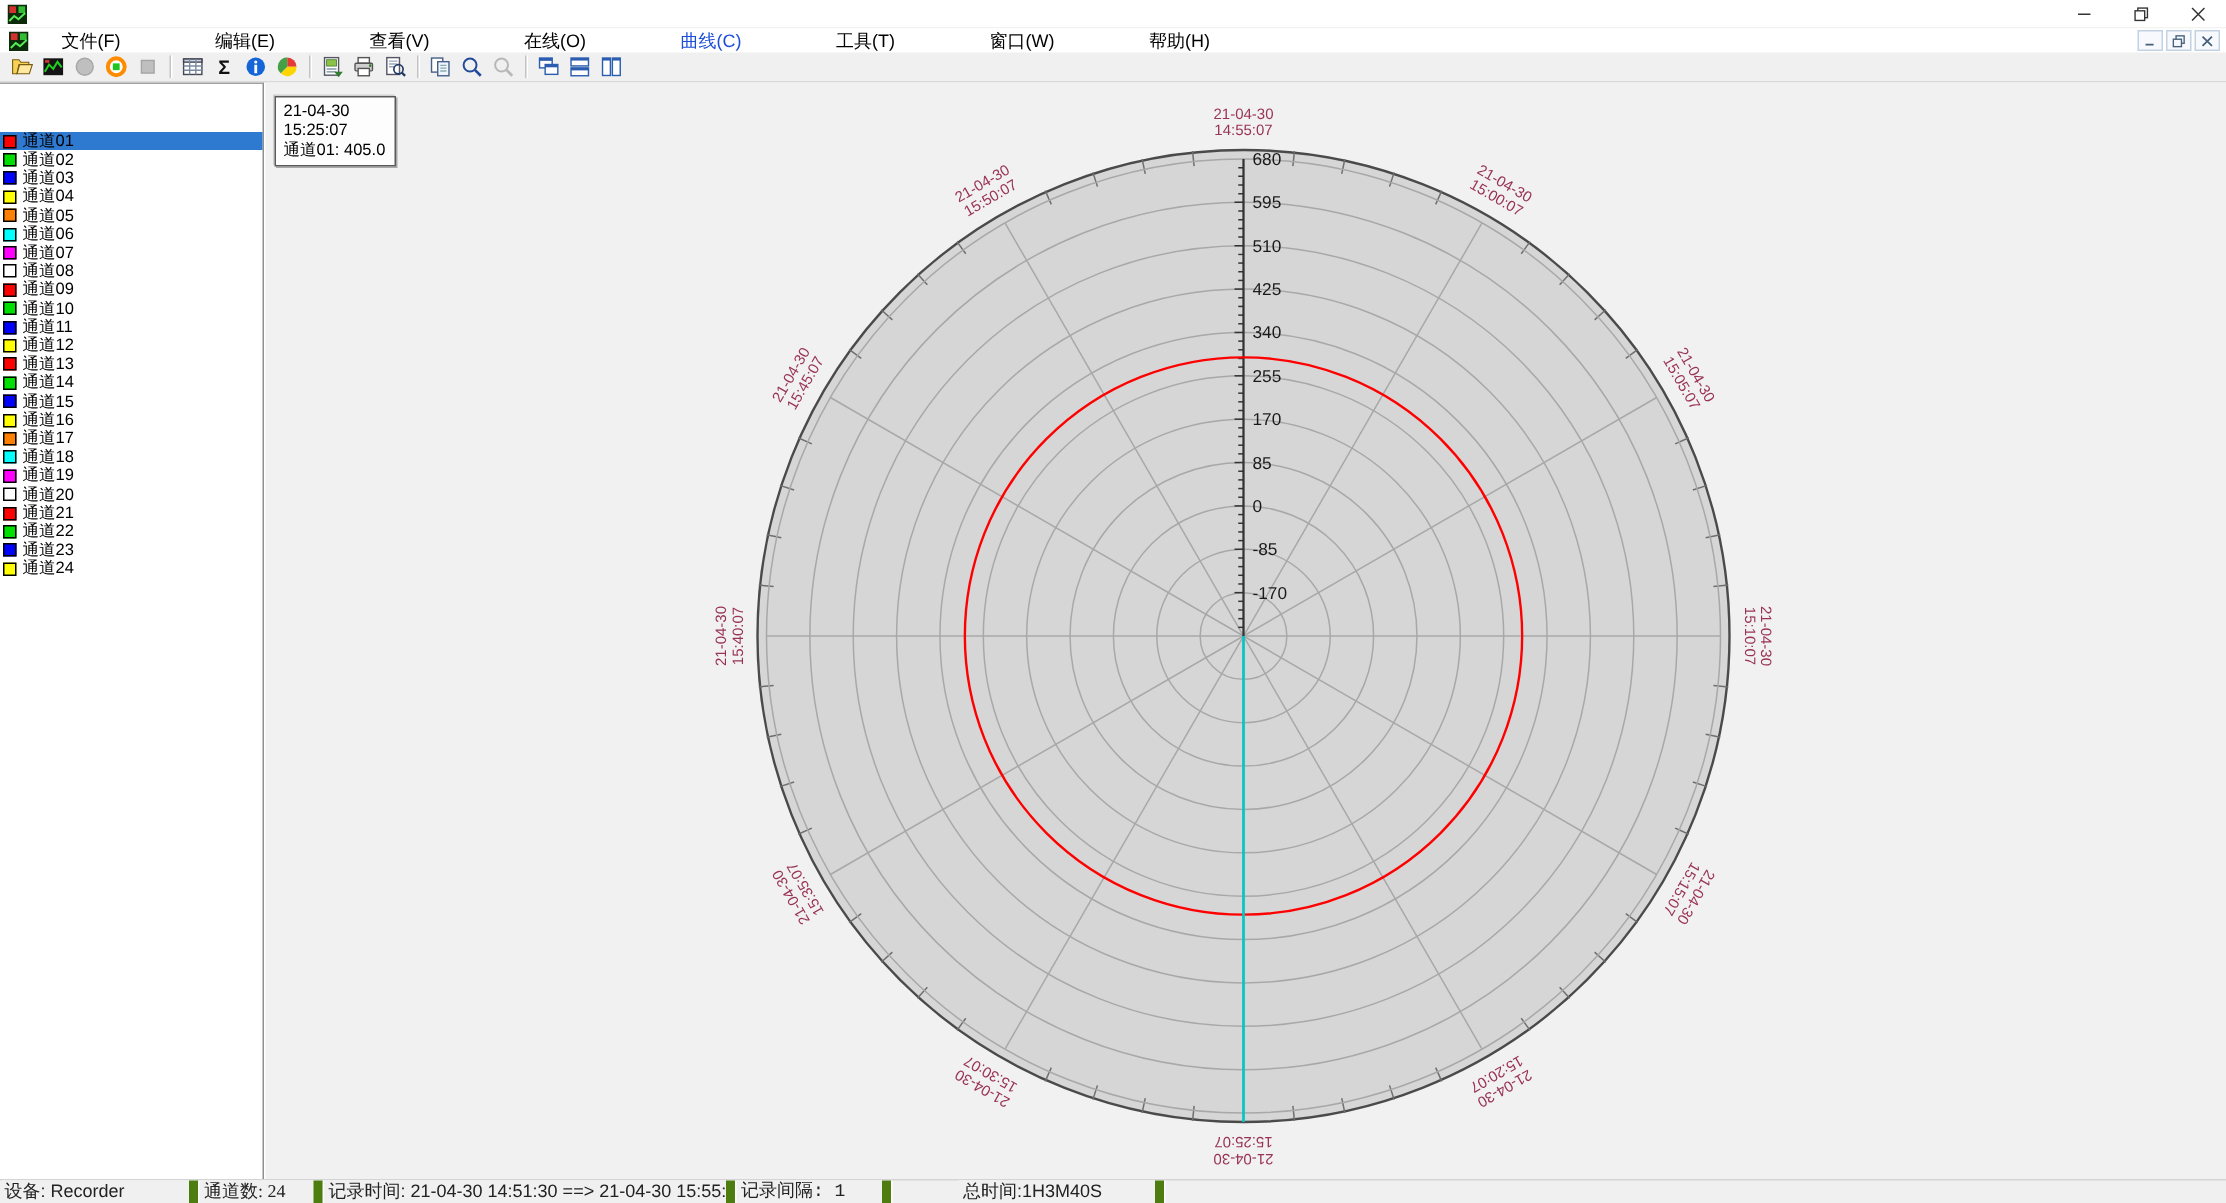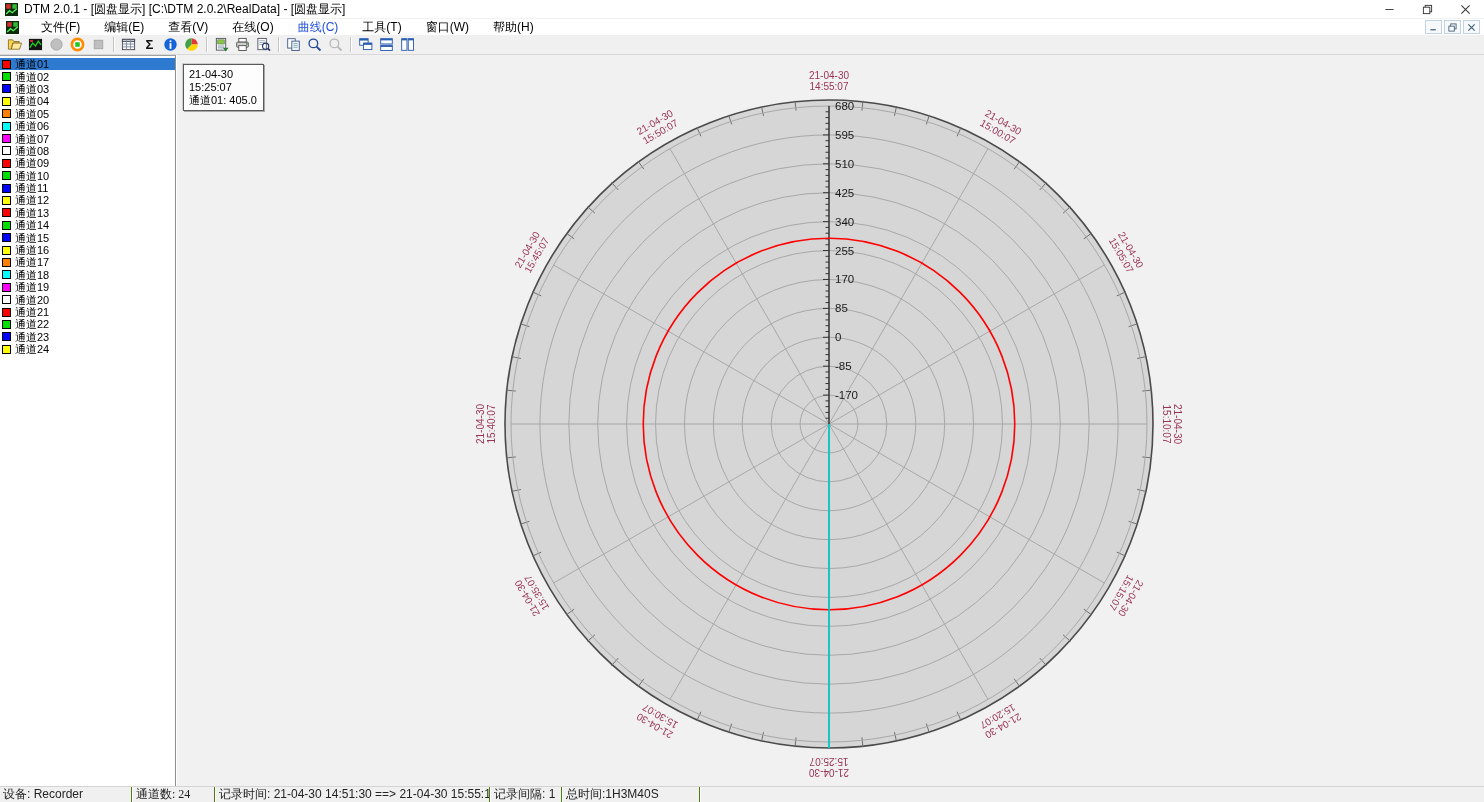--- a/index.html
+++ b/index.html
@@ -37,57 +37,56 @@
   .tb-btn svg { width:15px; height:15px; }
   .tb-sep { width:1px; height:15px; background:#c4c4c4; margin:0 4px; box-shadow:1px 0 0 #fff; }
 
   
   #content { position:absolute; left:0; top:55px; width:1484px; height:731px; }
   #channel-panel { position:absolute; left:0; top:0; width:176px; height:100%;
     background:#ffffff; border-right:1px solid #8f8f8f; border-top:1px solid #a0a0a0; padding-top:2px; }
   .channel-item { height:12.4px; display:flex; align-items:center; font-size:11px;
     line-height:12px; padding-left:2px; color:#000; cursor:default; }
   .channel-item .swatch { width:9px; height:9px; border:1px solid #000; margin-right:4px; flex:0 0 auto; }
-  .channel-item.selected { background:#2f7ad1; }
+  .channel-item.selected { background:#2f7ad1;margin-top:30px; }
 
   #chart-area { position:absolute; left:177px; top:0; width:1307px; height:100%;
     background:#f1f1f1; }
   #chart-svg { position:absolute; left:0; top:0; width:100%; height:100%; }
 
   
   #tooltip { position:absolute; left:6px; top:9px; min-width:74px;
     background:#fdfdfd; border:1px solid #5a5a5a; box-shadow:1px 1px 0 #a8a8a8, -1px -1px 0 #cfcfcf;
     padding:3px 6px 3px 5px; font-size:11px; line-height:13px; color:#000; z-index:5; }
 
   
   #statusbar { position:absolute; left:0; top:786px; width:100%; height:16px;
     background:#f0f0f0; border-top:1px solid #d4d4d4; display:flex; align-items:center;
     font-size:12px; color:#222; }
   .status-seg { height:100%; line-height:15px; padding-left:4px; white-space:nowrap;
-    border-right:1px solid #4d7c0f; box-shadow:1px 0 0 #fdfdfd; overflow:hidden; }
+    border-right:6px solid #4d7c0f; box-shadow:1px 0 0 #fdfdfd; overflow:hidden; }
   .status-seg:first-child { padding-left:3px; }
   .status-fill { flex:1; border-right:none; box-shadow:none; }
 
   svg text { font-family:"Liberation Sans","DejaVu Sans",sans-serif; }
 </style>
 </head>
 <body>
 
 <div id="app">
 
   <div id="titlebar">
     <span class="app-icon">
       <svg viewBox="0 0 16 16">
           <rect width="16" height="16" fill="#0b2b0b"></rect>
           <rect x="1.5" y="1.5" width="5.5" height="5.5" fill="#d43030"></rect>
           <rect x="9" y="1.5" width="5.5" height="5.5" fill="#33bb33"></rect>
           <polyline points="1.5,13.5 5.5,9.5 9,12 14.5,7" stroke="#55ee55" stroke-width="1.6" fill="none"></polyline>
         </svg>
     </span>
-    <span class="title-text">DTM 2.0.1 - [圆盘显示] [C:\DTM 2.0.2\RealData] - [圆盘显示]</span>
     <span class="win-controls">
       <span class="win-btn">
         <svg viewBox="0 0 12 12">
             <path d="M1.5 6h9" stroke="#333" stroke-width="1" fill="none"></path>
           </svg>
       </span>
       <span class="win-btn">
         <svg viewBox="0 0 12 12">
             <rect x="3.5" y="1.5" width="7" height="7" fill="#fff" stroke="#333"></rect>
             <rect x="1.5" y="3.5" width="7" height="7" fill="#fff" stroke="#333"></rect>
@@ -103,21 +102,21 @@
 
   <div id="menubar">
     <span class="mdi-icon">
       <svg viewBox="0 0 16 16">
           <rect width="16" height="16" fill="#0b2b0b"></rect>
           <rect x="1.5" y="1.5" width="5.5" height="5.5" fill="#d43030"></rect>
           <rect x="9" y="1.5" width="5.5" height="5.5" fill="#33bb33"></rect>
           <polyline points="1.5,13.5 5.5,9.5 9,12 14.5,7" stroke="#55ee55" stroke-width="1.6" fill="none"></polyline>
         </svg>
     </span>
-    <span id="menu-items" style="display: flex;">
+    <span id="menu-items" style="display: flex; gap: 39px;">
         <span class="menu-item">文件(F)</span>
         <span class="menu-item">编辑(E)</span>
         <span class="menu-item">查看(V)</span>
         <span class="menu-item">在线(O)</span>
         <span class="menu-item disabled">曲线(C)</span>
         <span class="menu-item">工具(T)</span>
         <span class="menu-item">窗口(W)</span>
         <span class="menu-item">帮助(H)</span>
       </span>
     <span class="mdi-controls">
@@ -564,18 +563,18 @@
           <div>15:25:07</div>
           <div>通道01: 405.0</div>
         </div>
     </div>
   </div>
 
   <div id="statusbar">
       <div class="status-seg" style="width: 132px;">设备: Recorder</div>
       <div class="status-seg" style="width: 83px; font-family: Liberation Serif, serif;">通道数:  24</div>
       <div class="status-seg" style="width: 275px;">记录时间:  21-04-30 14:51:30 ==&gt; 21-04-30 15:55:10</div>
-      <div class="status-seg" style="width: 72px;">记录间隔:  1</div>
-      <div class="status-seg" style="width: 138px;">总时间:1H3M40S</div>
+      <div class="status-seg" style="width: 104px; font-family: Liberation Mono, monospace;">记录间隔:  1</div>
+      <div class="status-seg" style="width: 138px; margin-left: 44px;">总时间:1H3M40S</div>
       <div class="status-seg status-fill"></div>
     </div>
 
 </div>
 
 </body></html>

